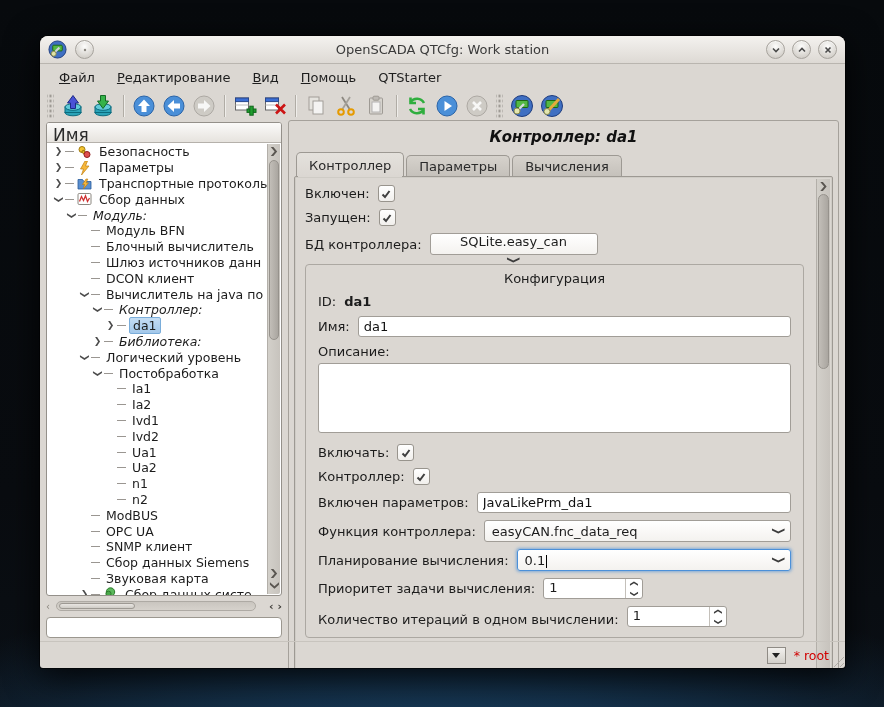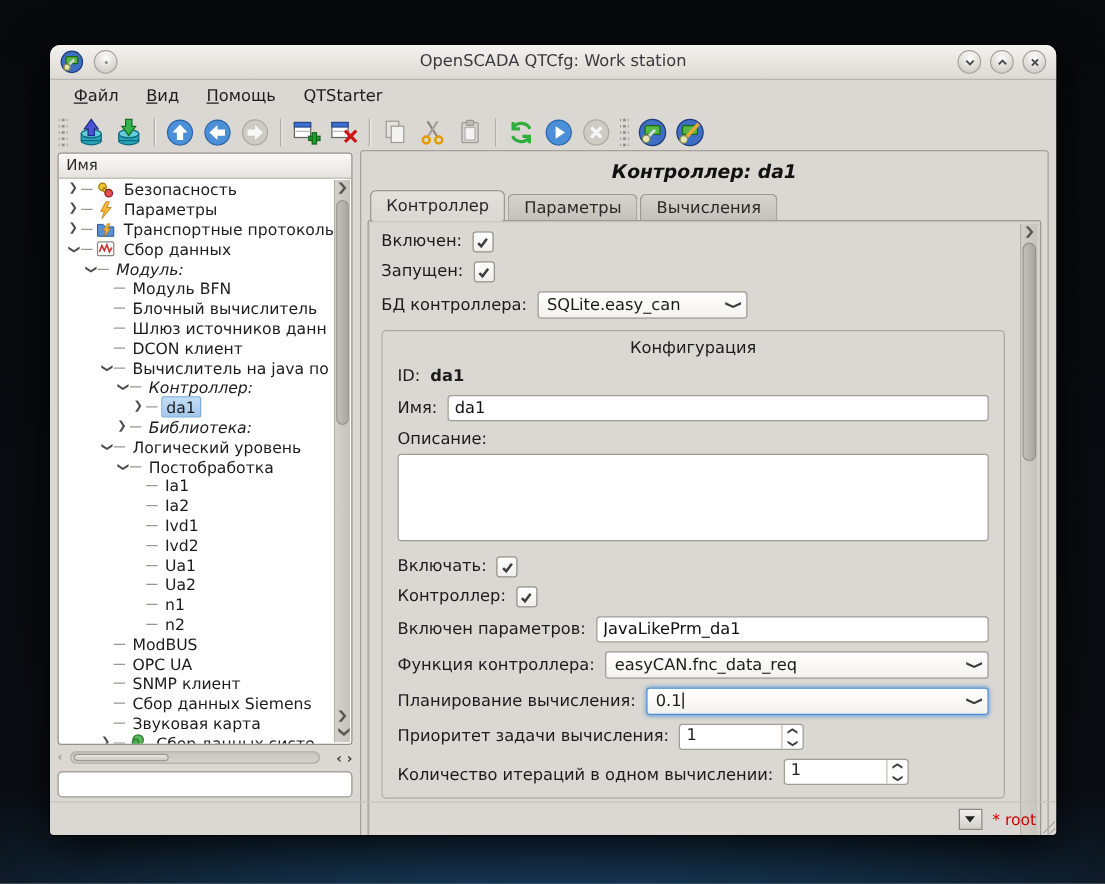--- a/index.html
+++ b/index.html
@@ -43,21 +43,21 @@
     background-size:4px 5px; background-position:center; }
   .tsep { width:1px; height:22px; background:#b0aca5; box-shadow:1px 0 0 #efedea; margin:0 4px; }
   .tbtn { width:28px; height:28px; border:none; background:transparent; border-radius:3px;
     display:flex; align-items:center; justify-content:center; padding:0; }
   .tbtn svg { width:24px; height:24px; display:block; }
   .tbtn.dis { opacity:.8; }
   
   .tree-widget { position:absolute; left:6px; top:86px; width:236px; height:474px;
     background:#fff; border:1px solid #94908a; border-radius:3px; overflow:hidden; }
   .tree-header { height:20px; background:linear-gradient(#fbfaf9,#e6e3de); border-bottom:1px solid #b5b1ab;
-    padding:2px 6px; font-size:12px; color:#2b2b2b; }
+    padding:2px 6px; font-size:17px; color:#2b2b2b; }
   .tree-rows { position:absolute; left:0; top:20px; right:14px; bottom:0; overflow:hidden; padding-top:1px; }
   .trow { display:flex; align-items:center; height:15.8px; white-space:nowrap; font-size:12.5px; color:#1c1c1c; }
   .trow .ind { flex:none; }
   .trow .exp { flex:none; width:13px; text-align:center; color:#4c4c4c; font-size:9px; line-height:1; }
   .trow .exp.open { transform:rotate(90deg); }
   .trow .dash { flex:none; width:9px; height:0; border-top:1px solid #9a9691; margin:0 3px 0 0; }
   .trow .ticon { flex:none; width:15px; height:14px; margin-right:4px; }
   .trow .ticon svg { width:15px; height:14px; display:block; }
   .trow .lbl { padding:0 3px; border-radius:2px; }
   .trow .lbl.italic { font-style:italic; }
@@ -159,20 +159,21 @@
       <span class="roundbtn">
         <svg width="10" height="10">
             <path d="M2.5 2.5 L7.5 7.5 M7.5 2.5 L2.5 7.5" stroke="#4a4a4a" stroke-width="1.6"></path>
           </svg>
       </span>
     </div>
   </div>
 
   <div class="menubar" id="menubar">
       <div class="menu-item"><u>Ф</u>айл</div>
+      <div class="menu-item"><u>Р</u>едактирование</div>
       <div class="menu-item"><u>В</u>ид</div>
       <div class="menu-item"><u>П</u>омощь</div>
       <div class="menu-item">QTStarter</div>
     </div>
 
   <div class="toolbar" id="toolbar">
     <div class="thandle"></div>
   <button class="tbtn">
         <svg viewBox="0 0 24 24">
           <ellipse cx="12" cy="18.5" rx="8" ry="3.3" fill="#2aa3b8" stroke="#0b6b7e"></ellipse>
@@ -539,21 +540,21 @@
           <label>Запущен:</label>
           <span class="checkbox">
             <svg width="12" height="12">
                 <path d="M2.5 6.5 L5 9 L9.5 3" stroke="#3f3f3f" stroke-width="2" fill="none"></path>
               </svg>
           </span>
         </div>
 
         <div class="row">
           <label>БД контроллера:</label>
-          <div class="combo" style="width:168px;">
+          <div class="combo" style="width:168px;flex-direction:column;">
             <span class="cval">SQLite.easy_can</span>
             <span class="carrow">❯</span>
           </div>
         </div>
 
         <div class="groupbox">
           <div class="group-title">Конфигурация</div>
 
           <div class="row">
             <label>ID:</label>

